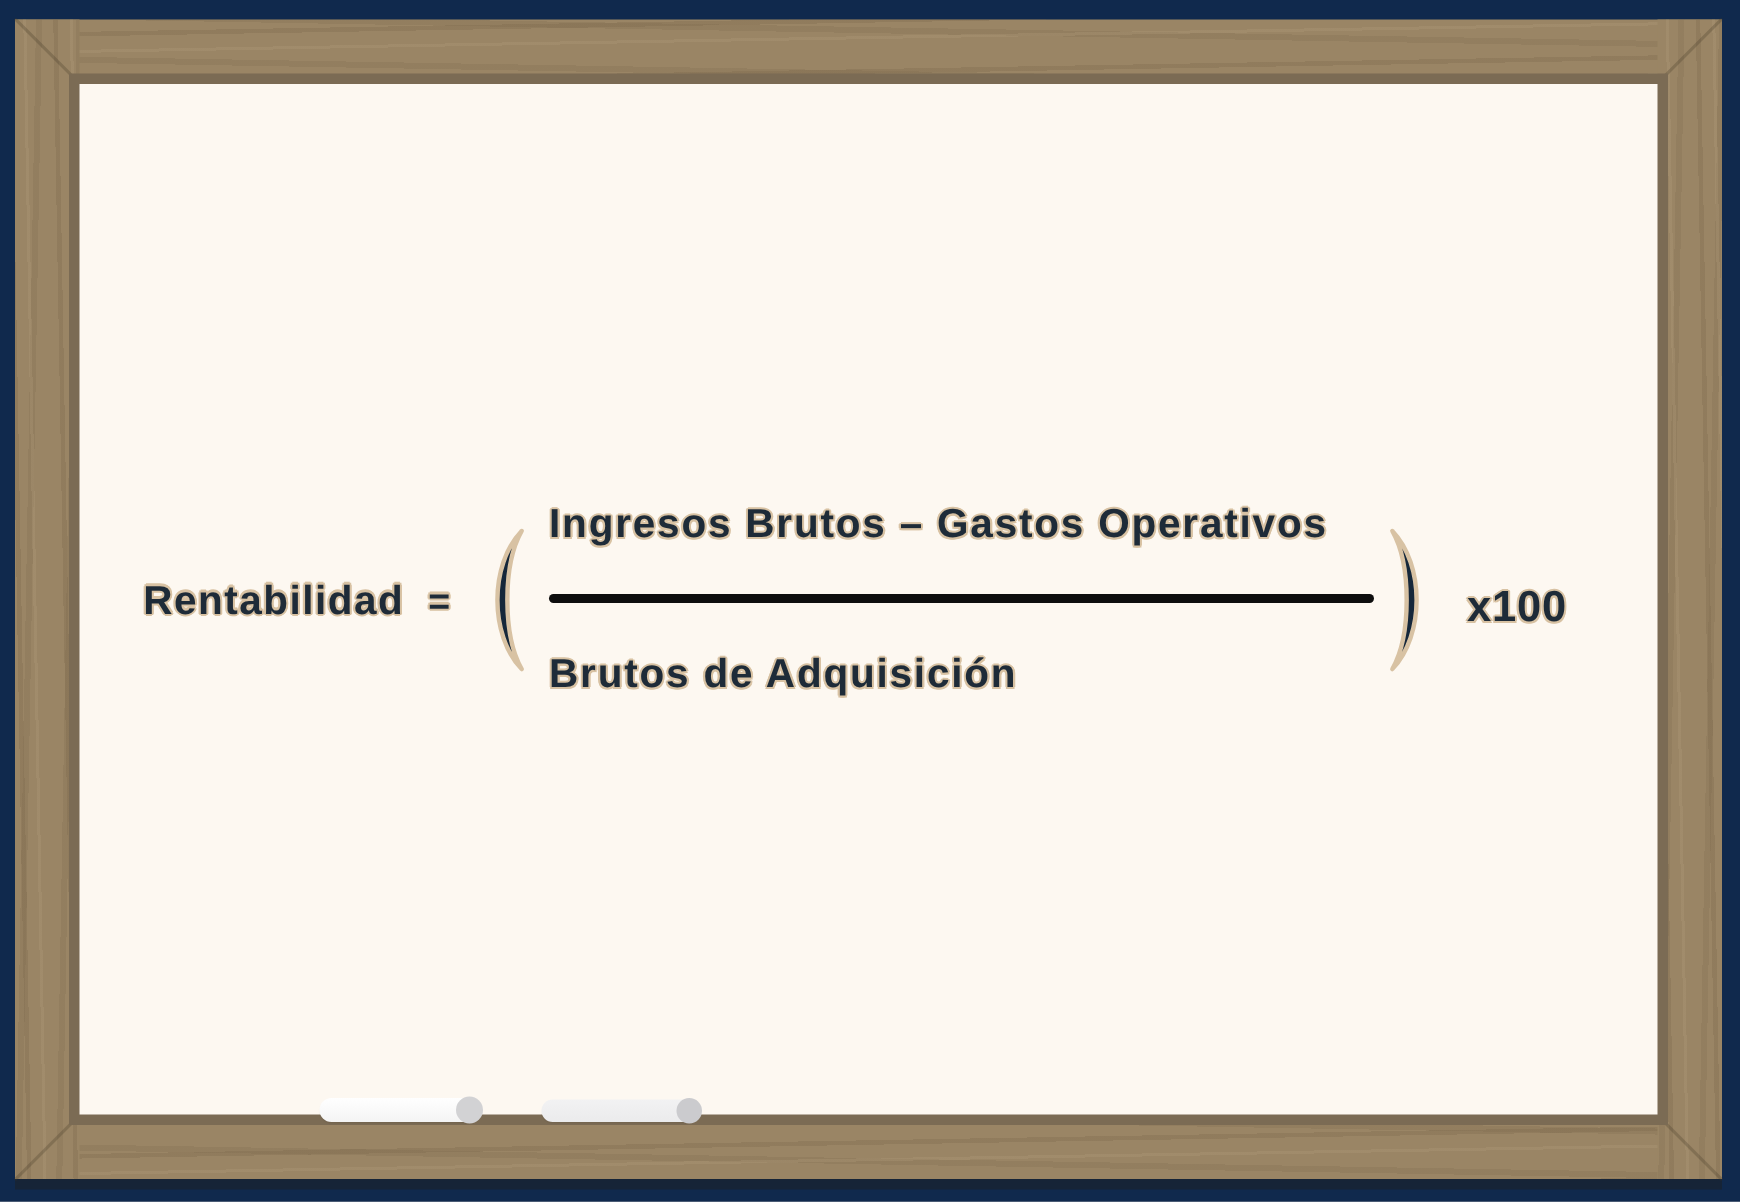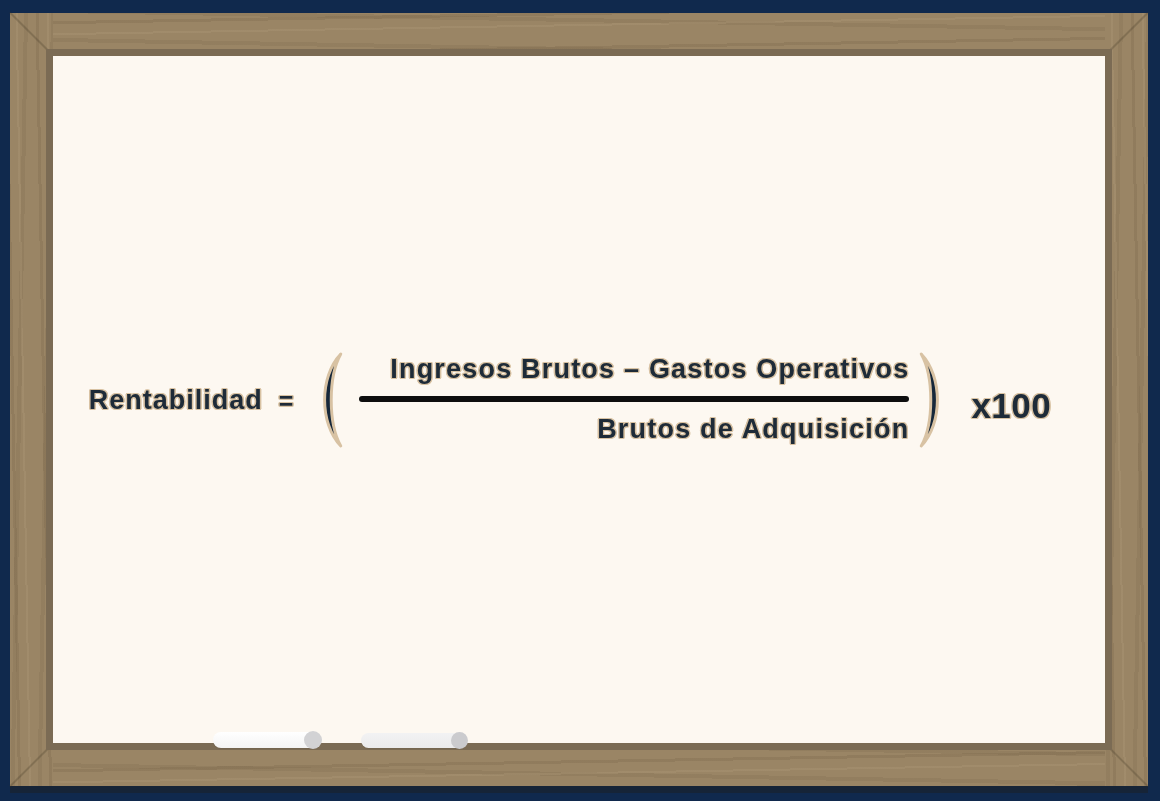--- a/index.html
+++ b/index.html
@@ -97,38 +97,39 @@
   }
   .eq {
     font-size: 25px;
     font-weight: 700;
     margin: 4px 20px 0 16px;
   }
   .paren-svg { display: block; }
   .fraction {
     display: flex;
     flex-direction: column;
-    align-items: flex-end;
+    align-items: flex-start;
     width: 550px;
     margin: 0 6px 0 12px;
+    gap: 20px;
   }
   .num, .den {
     font-size: 27px;
     font-weight: 600;
     letter-spacing: 1.2px;
     white-space: nowrap;
   }
   .bar {
     width: 100%; height: 6px;
     margin: 11px 0 12px;
     background: #0E0E0E;
     border-radius: 3px;
   }
   .mult {
-    font-size: 35px;
+    font-size: 29px;
     font-weight: 600;
     letter-spacing: 0.5px;
     margin-left: 22px;
     margin-top: 12px;
   }
 
   
   .marker {
     position: absolute;
     border-radius: 9px;

